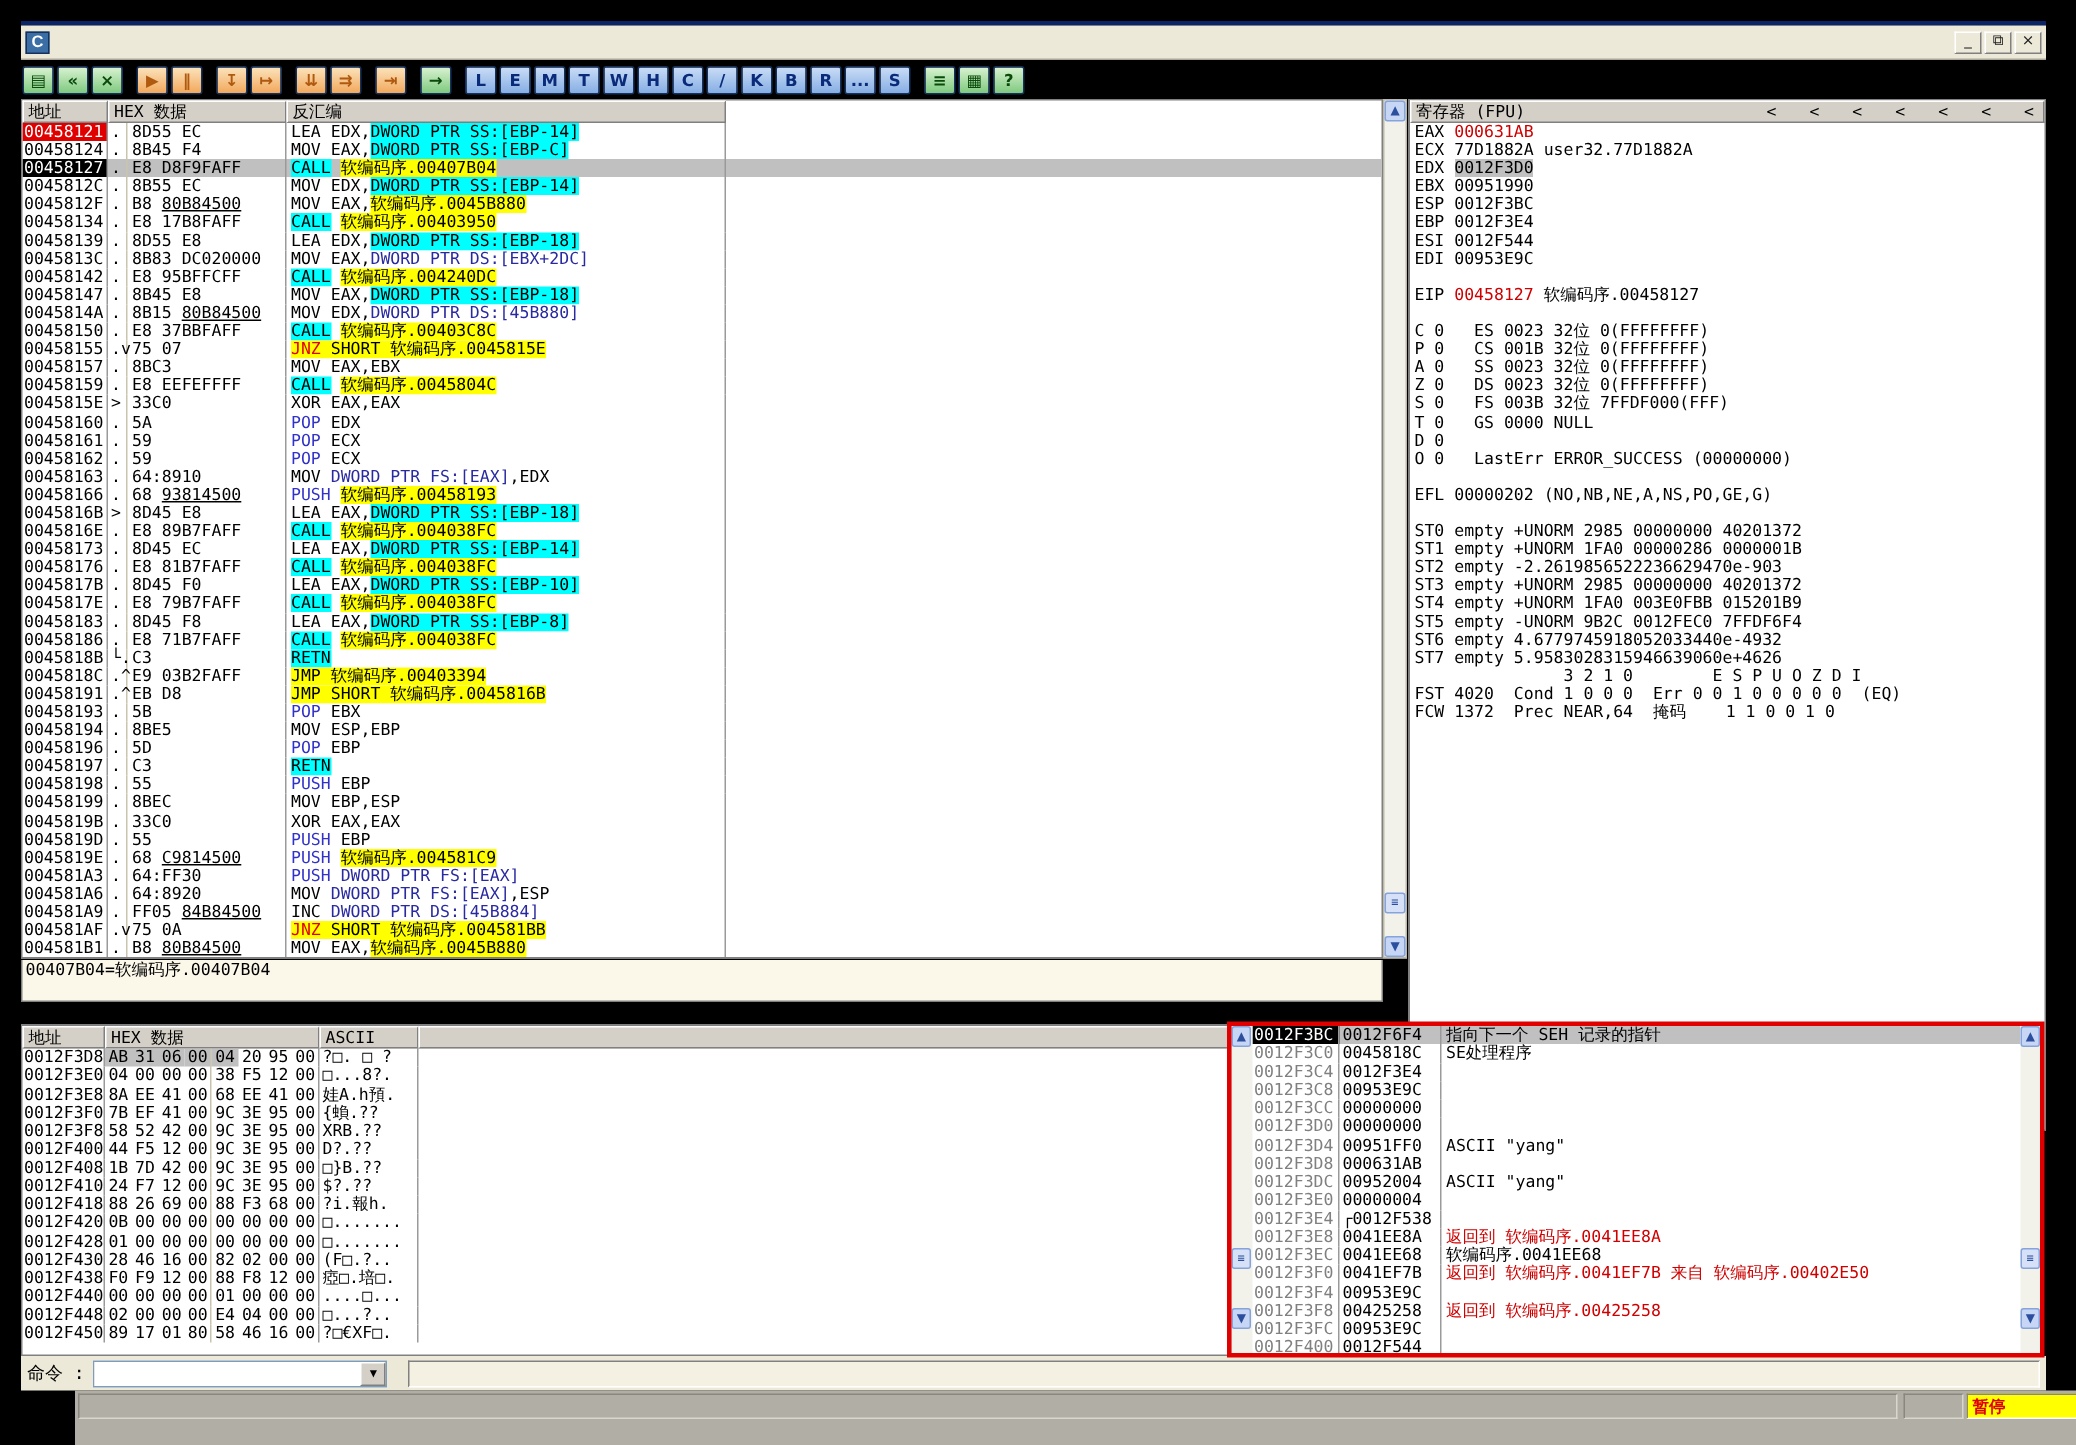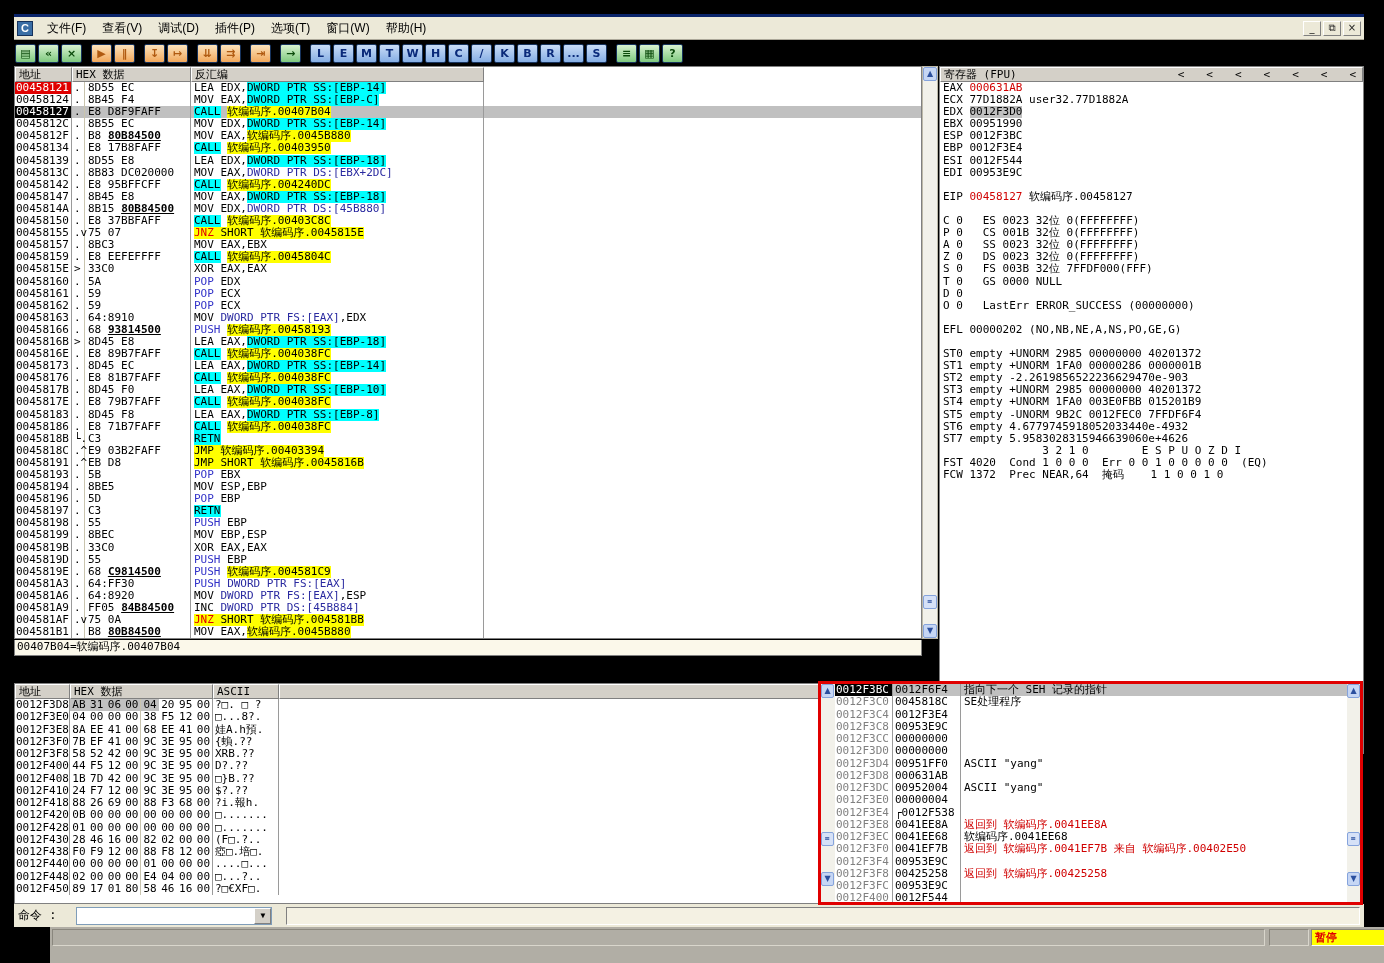--- a/index.html
+++ b/index.html
@@ -42,37 +42,37 @@
   .dr .cm{flex:1;}
   .dr.sel{background:#C0C0C0;}
   .a.bp{background:#E00000;color:#fff;}
   .a.eip{background:#000;color:#fff;}
   .sg-p{color:#000;}
   .sg-b{color:#2A2AA0;}
   .sg-k{color:#3232C8;}
   .sg-c{background:#00FFFF;color:#000;}
   .sg-y{background:#FFFF00;color:#000;}
   .sg-r{background:#FFFF00;color:#E00000;}
-  .hu{text-decoration:underline;font-weight:bold;}
+  .hu{text-decoration:underline;}
   
   .sb{position:absolute;background:#F2F1EA;border:1px solid #BDB9A8;}
   .sbtn{position:absolute;left:0;width:14px;height:14px;background:#C6D6F4;border:1px solid #85A3DC;
         border-radius:2px;color:#2B4F9E;font-size:8px;line-height:12px;text-align:center;font-family:"DejaVu Sans",sans-serif;}
   .sthumb{position:absolute;left:0;width:14px;background:#D6E1F7;border:1px solid #85A3DC;border-radius:2px;
           color:#2B4F9E;font-size:8px;line-height:12px;text-align:center;}
   
   .registers{left:925px;top:52px;width:425px;height:688px;}
   .reghead{display:flex;align-items:center;}
   .chevrons{margin-left:auto;display:flex;margin-right:6px;}
   .chevrons span{margin-left:22px;font-family:"DejaVu Sans Mono",monospace;}
   .rl{height:12.1px;line-height:12px;white-space:pre;padding-left:3px;overflow:hidden;}
   .rv-red{color:#D00000;}
   .rv-sel{background:#C0C0C0;}
   
-  .infobar{position:absolute;left:0;top:626px;width:908px;height:16px;background:#FBF8EA;
+  .infobar{position:absolute;left:0;top:626px;width:908px;height:28px;background:#FBF8EA;
            border:1px solid #808080;border-top:none;line-height:14px;padding-left:2px;white-space:pre;}
   
   .dump{left:0;top:669px;width:806px;height:221px;}
   .dumphead{display:flex;}
   .dumprows{position:absolute;left:0;top:15px;right:0;bottom:0;overflow:hidden;}
   .mr{display:flex;height:12.25px;line-height:12px;white-space:pre;}
   .mr .a{width:55px;flex:none;border-right:1px solid #9a9a9a;padding-left:1px;}
   .mr .by{width:17.8px;flex:none;text-align:center;}
   .mr .by.g4{border-right:1px solid #c9c4ae;}
   .mr .hexwrap{width:143px;flex:none;display:flex;border-right:1px solid #9a9a9a;}
@@ -85,41 +85,40 @@
   .sr .a{width:58px;flex:none;color:#808080;border-right:1px solid #9a9a9a;padding-left:1px;}
   .sr .v{width:68px;flex:none;border-right:1px solid #9a9a9a;padding-left:2px;}
   .sr .c{flex:1;padding-left:3px;overflow:hidden;}
   .sr.sel{background:#C0C0C0;}
   .sr.sel .a{background:#000;color:#fff;}
   .sr .c.red{color:#D00000;}
   .redrect{position:absolute;left:804px;top:667px;width:545px;height:224px;border:3px solid #E00000;z-index:10;pointer-events:none;}
   
   .cmdbar{position:absolute;left:0;top:890px;width:100%;height:23px;background:#ECE9D8;
           display:flex;align-items:center;font-size:12px;}
-  .cmdlabel{padding:0 20px 0 4px;white-space:pre;}
+  .cmdlabel{padding:0 6px 0 4px;white-space:pre;}
   .combo{width:196px;height:18px;background:#fff;border:1px solid #7F9DB9;display:flex;}
   .comboinput{flex:1;border:none;outline:none;font-family:"DejaVu Sans Mono",monospace;font-size:11px;padding:1px 2px;background:#fff;}
   .combobtn{width:17px;height:16px;background:#D4D0C8;border:1px solid;border-color:#fff #808080 #808080 #fff;
             font-size:8px;text-align:center;line-height:14px;color:#000;}
   .cmdpanel{margin-left:14px;flex:1;height:18px;background:#F4F1E3;border:1px solid;border-color:#808080 #fff #fff #808080;margin-right:4px;}
   
   .statusbar{position:absolute;left:0;top:913px;width:100%;height:37px;background:#B1AEA5;margin-left:36px;}
   .sseg{position:absolute;top:2px;height:17px;background:#B1AEA5;border:1px solid;border-color:#8a877e #d9d6cc #d9d6cc #8a877e;}
   .sseg.yellow{background:#FFFF00;color:#E00000;font-weight:bold;line-height:15px;padding-left:3px;
                border-color:#8a877e #fff #fff #8a877e;}
 </style>
 </head>
 <body>
 
 <div class="app">
   <div class="tstrip"></div>
 
   <div class="menubar">
     <span class="appicon">C</span>
-    <span id="menu-items"><span class="menuitem">文件(F)</span><span class="menuitem">查看(V)</span><span class="menuitem">调试(D)</span><span class="menuitem">插件(P)</span><span class="menuitem">选项(T)</span><span class="menuitem">窗口(W)</span><span class="menuitem">帮助(H)</span></span>
     <span class="winctl" id="win-controls">
         <span class="wbtn">_</span>
         <span class="wbtn">⧉</span>
         <span class="wbtn">×</span>
       </span>
   </div>
 
   <div class="toolbar" id="toolbar">
       <span class="tbtn green">▤</span>
       <span class="tbtn green">«</span>

